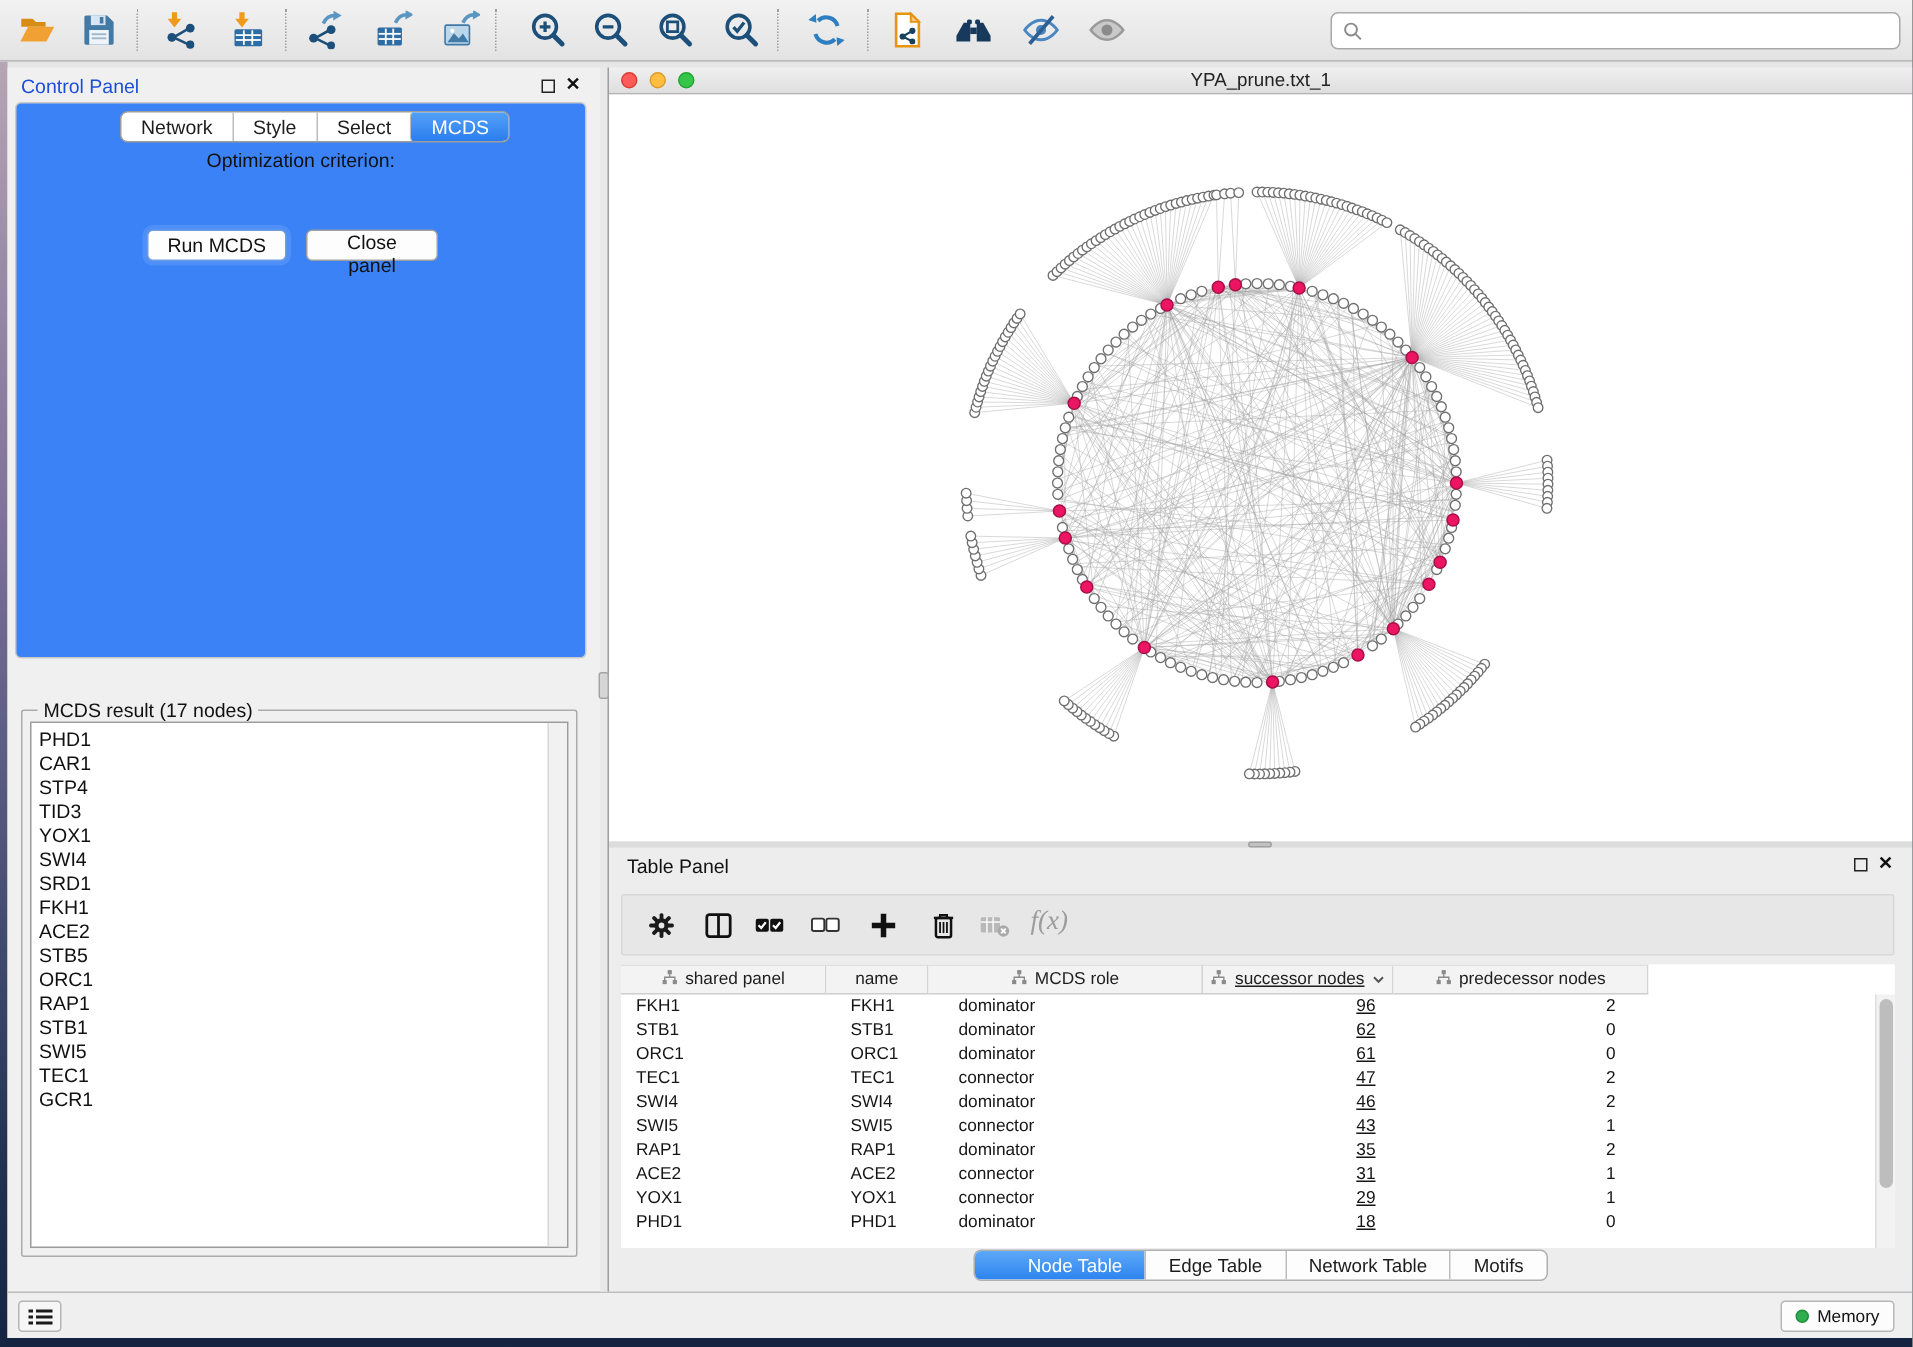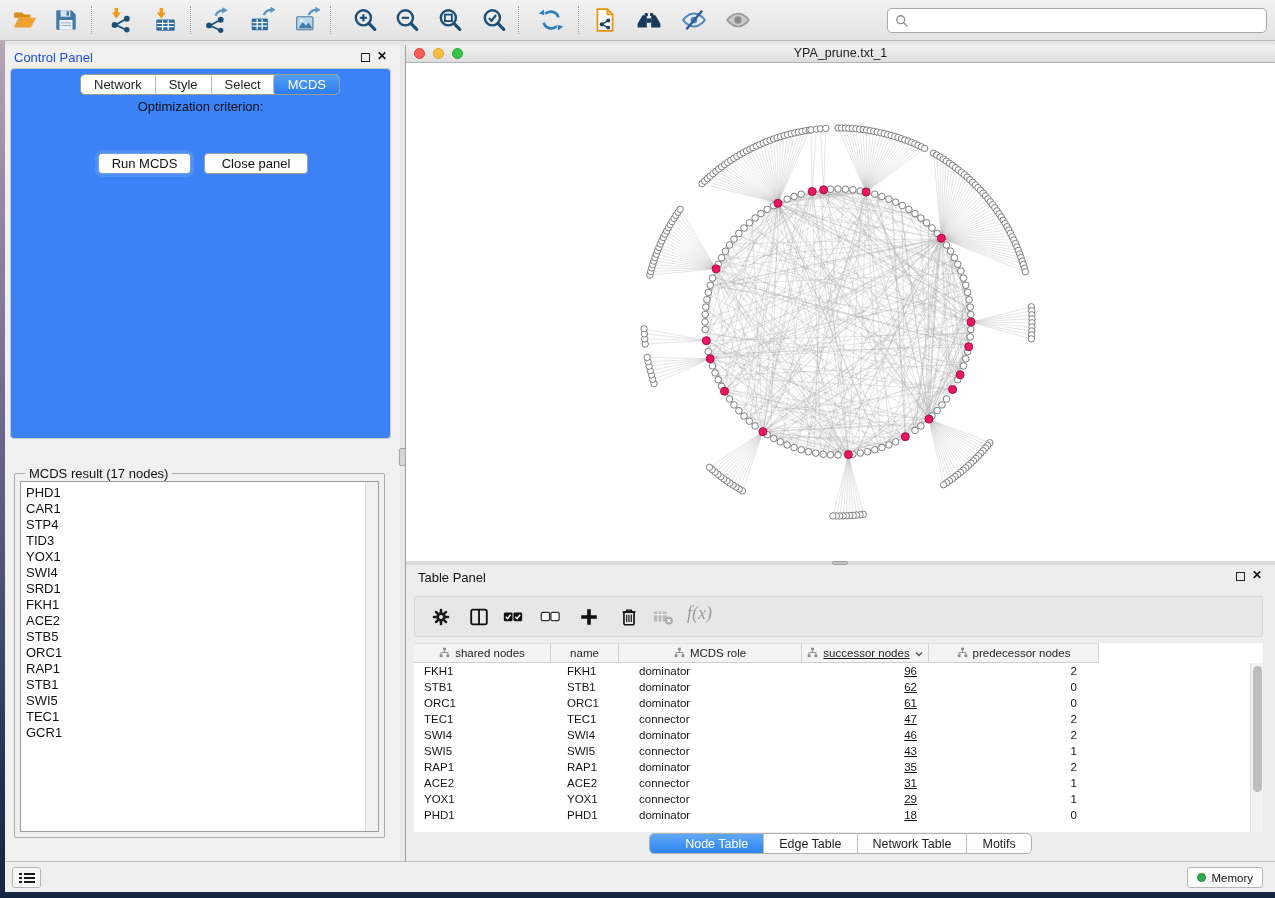--- a/index.html
+++ b/index.html
@@ -276,21 +276,21 @@
     <button class="mini-close" style="right:11px">✕</button>
     <div id="control-tabs" class="ctab-row">
         <div class="ctab">Network</div>
         <div class="ctab">Style</div>
         <div class="ctab">Select</div>
         <div class="ctab active">MCDS</div>
       </div>
     <div class="inner-panel">
       <div class="opt-label">Optimization criterion:</div>
       <button class="cbtn focused" style="left:87px;top:84px;width:93px">Run MCDS</button>
-      <button class="cbtn" style="left:193px;top:84px;width:104px">Close panel</button>
+      <button class="cbtn" style="left:193px;top:84px;width:88px">Close panel</button>
     </div>
     <div class="result-group">
       <span class="result-title">MCDS result (17 nodes)</span>
       <div class="result-list">
         <div id="mcds-list">
             <div class="mcds-item">PHD1</div>
             <div class="mcds-item">CAR1</div>
             <div class="mcds-item">STP4</div>
             <div class="mcds-item">TID3</div>
             <div class="mcds-item">YOX1</div>
@@ -1271,21 +1271,21 @@
 
     <div class="table-wrap">
       <div id="table-header" class="thead">
           <div class="th c0">
             <span><svg width="11" height="11" viewBox="0 0 12 12">
                 <rect x="4.5" y="0.8" width="3" height="3" fill="#8a8a8a"></rect>
                 <rect x="0.8" y="8" width="3" height="3" fill="#8a8a8a"></rect>
                 <rect x="8.2" y="8" width="3" height="3" fill="#8a8a8a"></rect>
                 <path d="M6 3.8v2.2M2.3 8V6h7.4v2" stroke="#8a8a8a" fill="none"></path>
               </svg></span>
-            <span>shared nodes</span>
+            <span>shared panel</span>
           </div>
           <div class="th c1">
             <span>name</span>
           </div>
           <div class="th c2">
             <span><svg width="11" height="11" viewBox="0 0 12 12">
                 <rect x="4.5" y="0.8" width="3" height="3" fill="#8a8a8a"></rect>
                 <rect x="0.8" y="8" width="3" height="3" fill="#8a8a8a"></rect>
                 <rect x="8.2" y="8" width="3" height="3" fill="#8a8a8a"></rect>
                 <path d="M6 3.8v2.2M2.3 8V6h7.4v2" stroke="#8a8a8a" fill="none"></path>

